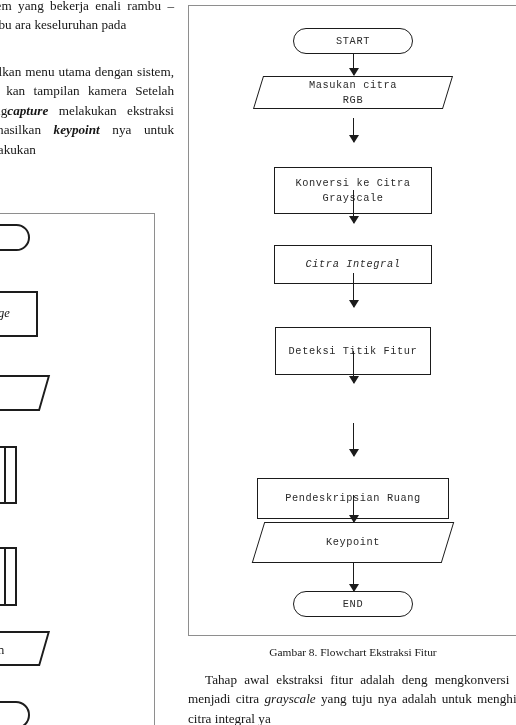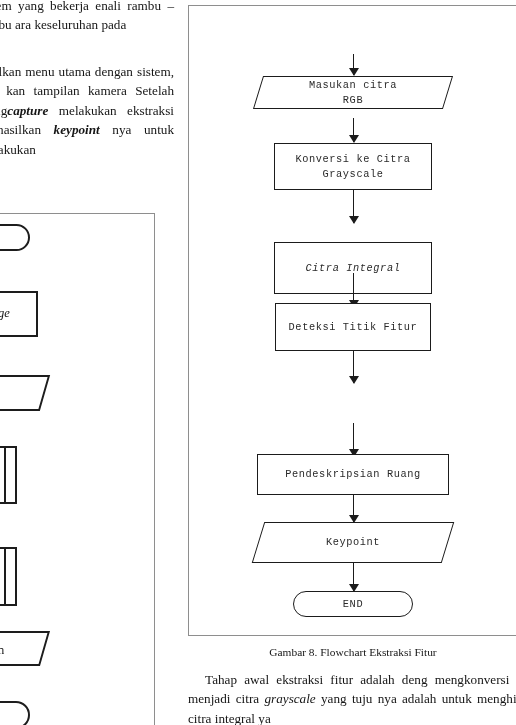--- a/index.html
+++ b/index.html
@@ -151,20 +151,21 @@
     color: #2a2a2a;
     line-height: 15px;
   }
 
   .node.terminal {
     border: 1.7px solid #1b1b1b;
     border-radius: 16px;
   }
   .node.process {
     border: 1.7px solid #1b1b1b;
+    margin-top: 24px;
   }
   .node.io-wrap {
     border: none;
     background: transparent;
   }
   .io-shape {
     position: absolute;
     left: 0;
     top: 0;
     right: 0;
@@ -258,36 +259,39 @@
     <div class="lf-shape lf-terminal" style="left:-56px; top:488px; width:86px;  height:28px;"></div>
   </div>
 </div>
 
 <div id="right-column">
 
   <div id="figure-frame"></div>
 
   <div id="flow-canvas">
 
+    <div class="node terminal" style="left:113px; top:28px; width:120px; height:26px;">
+      <span>START</span>
+    </div>
     <div class="arrow" style="left:173px; top:54px; height:21px;"></div>
 
     <div class="node io-wrap" style="left:78px; top:76px; width:190px; height:33px;">
       <div class="io-shape"></div>
       <div class="io-label" style="white-space:pre-line;">Masukan citra
 RGB</div>
     </div>
     <div class="arrow" style="left:173px; top:118px; height:24px;"></div>
 
     <div class="node process" style="left:94px; top:143px; width:158px; height:47px;">
       <span style="white-space:pre-line;">Konversi ke Citra
 Grayscale</span>
     </div>
     <div class="arrow" style="left:173px; top:190px; height:33px;"></div>
 
-    <div class="node process" style="left:94px; top:242px; width:158px; height:52px;">
+    <div class="node process" style="left:94px; top:221px; width:158px; height:39px;">
       <span class="italic">Citra Integral</span>
     </div>
     <div class="arrow" style="left:173px; top:273px; height:34px;"></div>
 
     <div class="node process" style="left:95px; top:303px; width:156px; height:48px;">
       <span>Deteksi Titik Fitur</span>
     </div>
     <div class="arrow" style="left:173px; top:351px; height:32px;"></div>
 
     <div class="arrow" style="left:173px; top:423px; height:33px;"></div>

